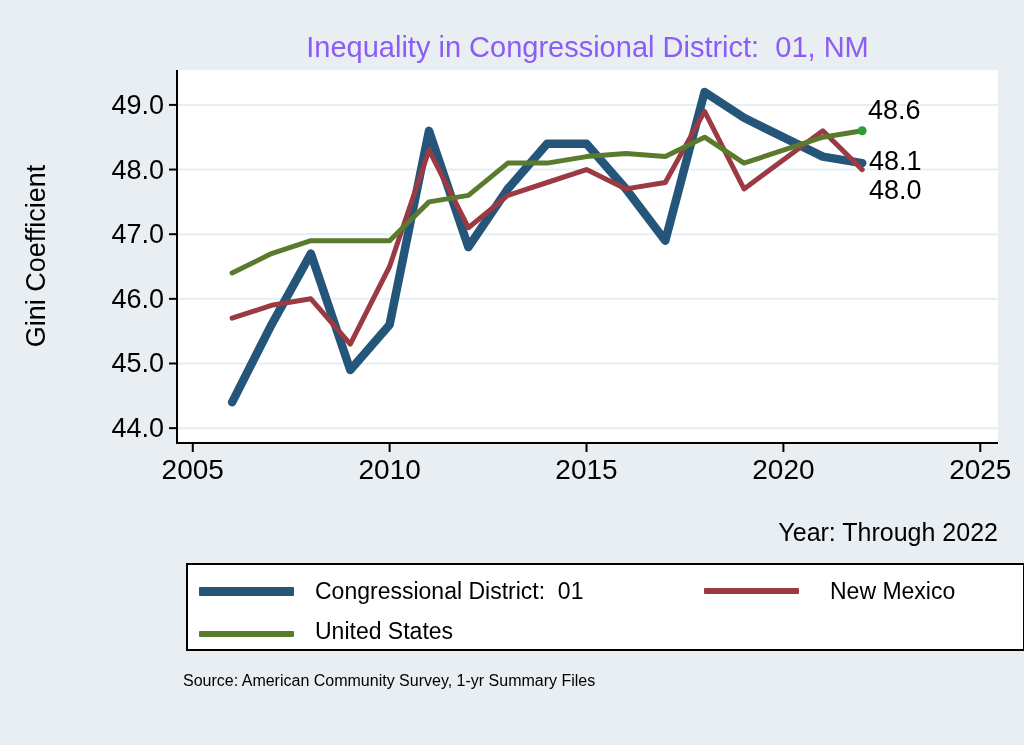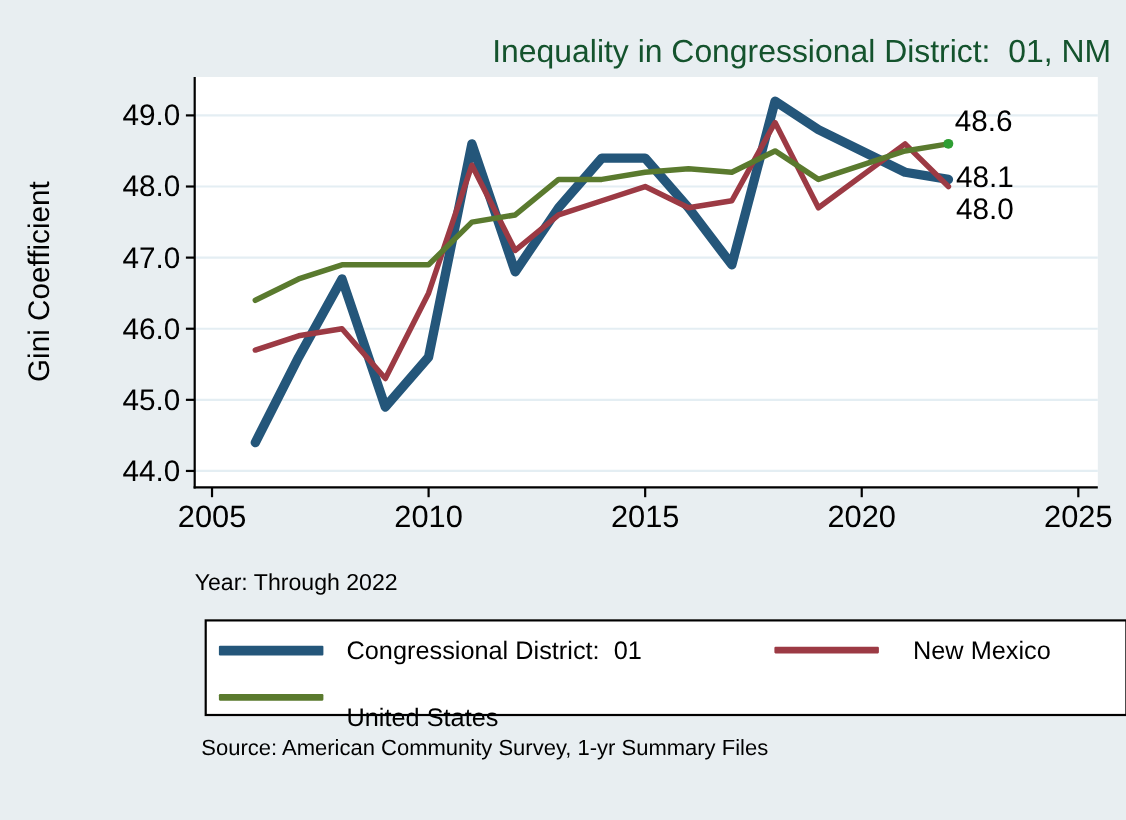--- a/index.html
+++ b/index.html
@@ -4,40 +4,40 @@
 <style>
   html,body{margin:0;padding:0;background:#e8eef1;}
   .canvas{
     position:relative;width:1024px;height:745px;overflow:hidden;
     background:#e8eef1;
     font-family:"Liberation Sans","DejaVu Sans",sans-serif;
     color:#000;
   }
   #plot{position:absolute;left:0;top:0;}
   .title{
-    position:absolute;left:189px;top:31px;width:821px;
-    text-align:right;font-size:29px;color:#14532d;white-space:pre;
+    position:absolute;left:177px;top:31px;width:821px;
+    text-align:center;font-size:29px;color:#8b5cf6;white-space:pre;
   }
   .ylabel{
     position:absolute;left:36px;top:256px;
     transform:translate(-50%,-50%) rotate(-90deg);
     font-size:27px;white-space:nowrap;
   }
   .xlabel{
     position:absolute;left:177px;top:518px;width:821px;
-    text-align:left;font-size:21px;
+    text-align:right;font-size:25px;
   }
   .legend{
     position:absolute;left:186px;top:563px;width:839px;height:88px;
     background:#ffffff;border:2px solid #000;box-sizing:border-box;
   }
   .legend .swatch{position:absolute;width:95px;border-radius:1px;}
   .legend .legend-label{position:absolute;font-size:23px;line-height:28px;white-space:pre;}
   .source{
-    position:absolute;left:183px;top:669px;font-size:20px;line-height:23px;
+    position:absolute;left:183px;top:669px;font-size:16px;line-height:23px;
   }
   svg text{font-family:"Liberation Sans","DejaVu Sans",sans-serif;fill:#000;}
 </style>
 </head>
 <body>
 
 <div class="canvas">
 
   <svg id="plot" width="1024" height="745" viewBox="0 0 1024 745">
       <rect x="177" y="70" width="821" height="373" fill="#ffffff"></rect>
@@ -87,20 +87,20 @@
   <div class="xlabel">Year: Through 2022</div>
 
   <div class="legend">
     <span class="swatch" style="left: 11px; top: 22px; background: rgb(36, 86, 122); height: 9px;"></span>
     <span class="legend-label" style="left:127px;top:12px;">Congressional District:  01</span>
 
     <span class="swatch" style="left: 516px; top: 23px; background: rgb(156, 58, 68); height: 6px;"></span>
     <span class="legend-label" style="left:642px;top:12px;text-align:right;">New Mexico</span>
 
     <span class="swatch" style="left: 11px; top: 66px; background: rgb(90, 122, 46); height: 6px;"></span>
-    <span class="legend-label" style="left:127px;top:73px;">United States</span>
+    <span class="legend-label" style="left:127px;top:52px;">United States</span>
   </div>
 
   <div class="source">
     <div>Source: American Community Survey, 1-yr Summary Files</div>
   </div>
 
 </div>
 
 </body></html>

